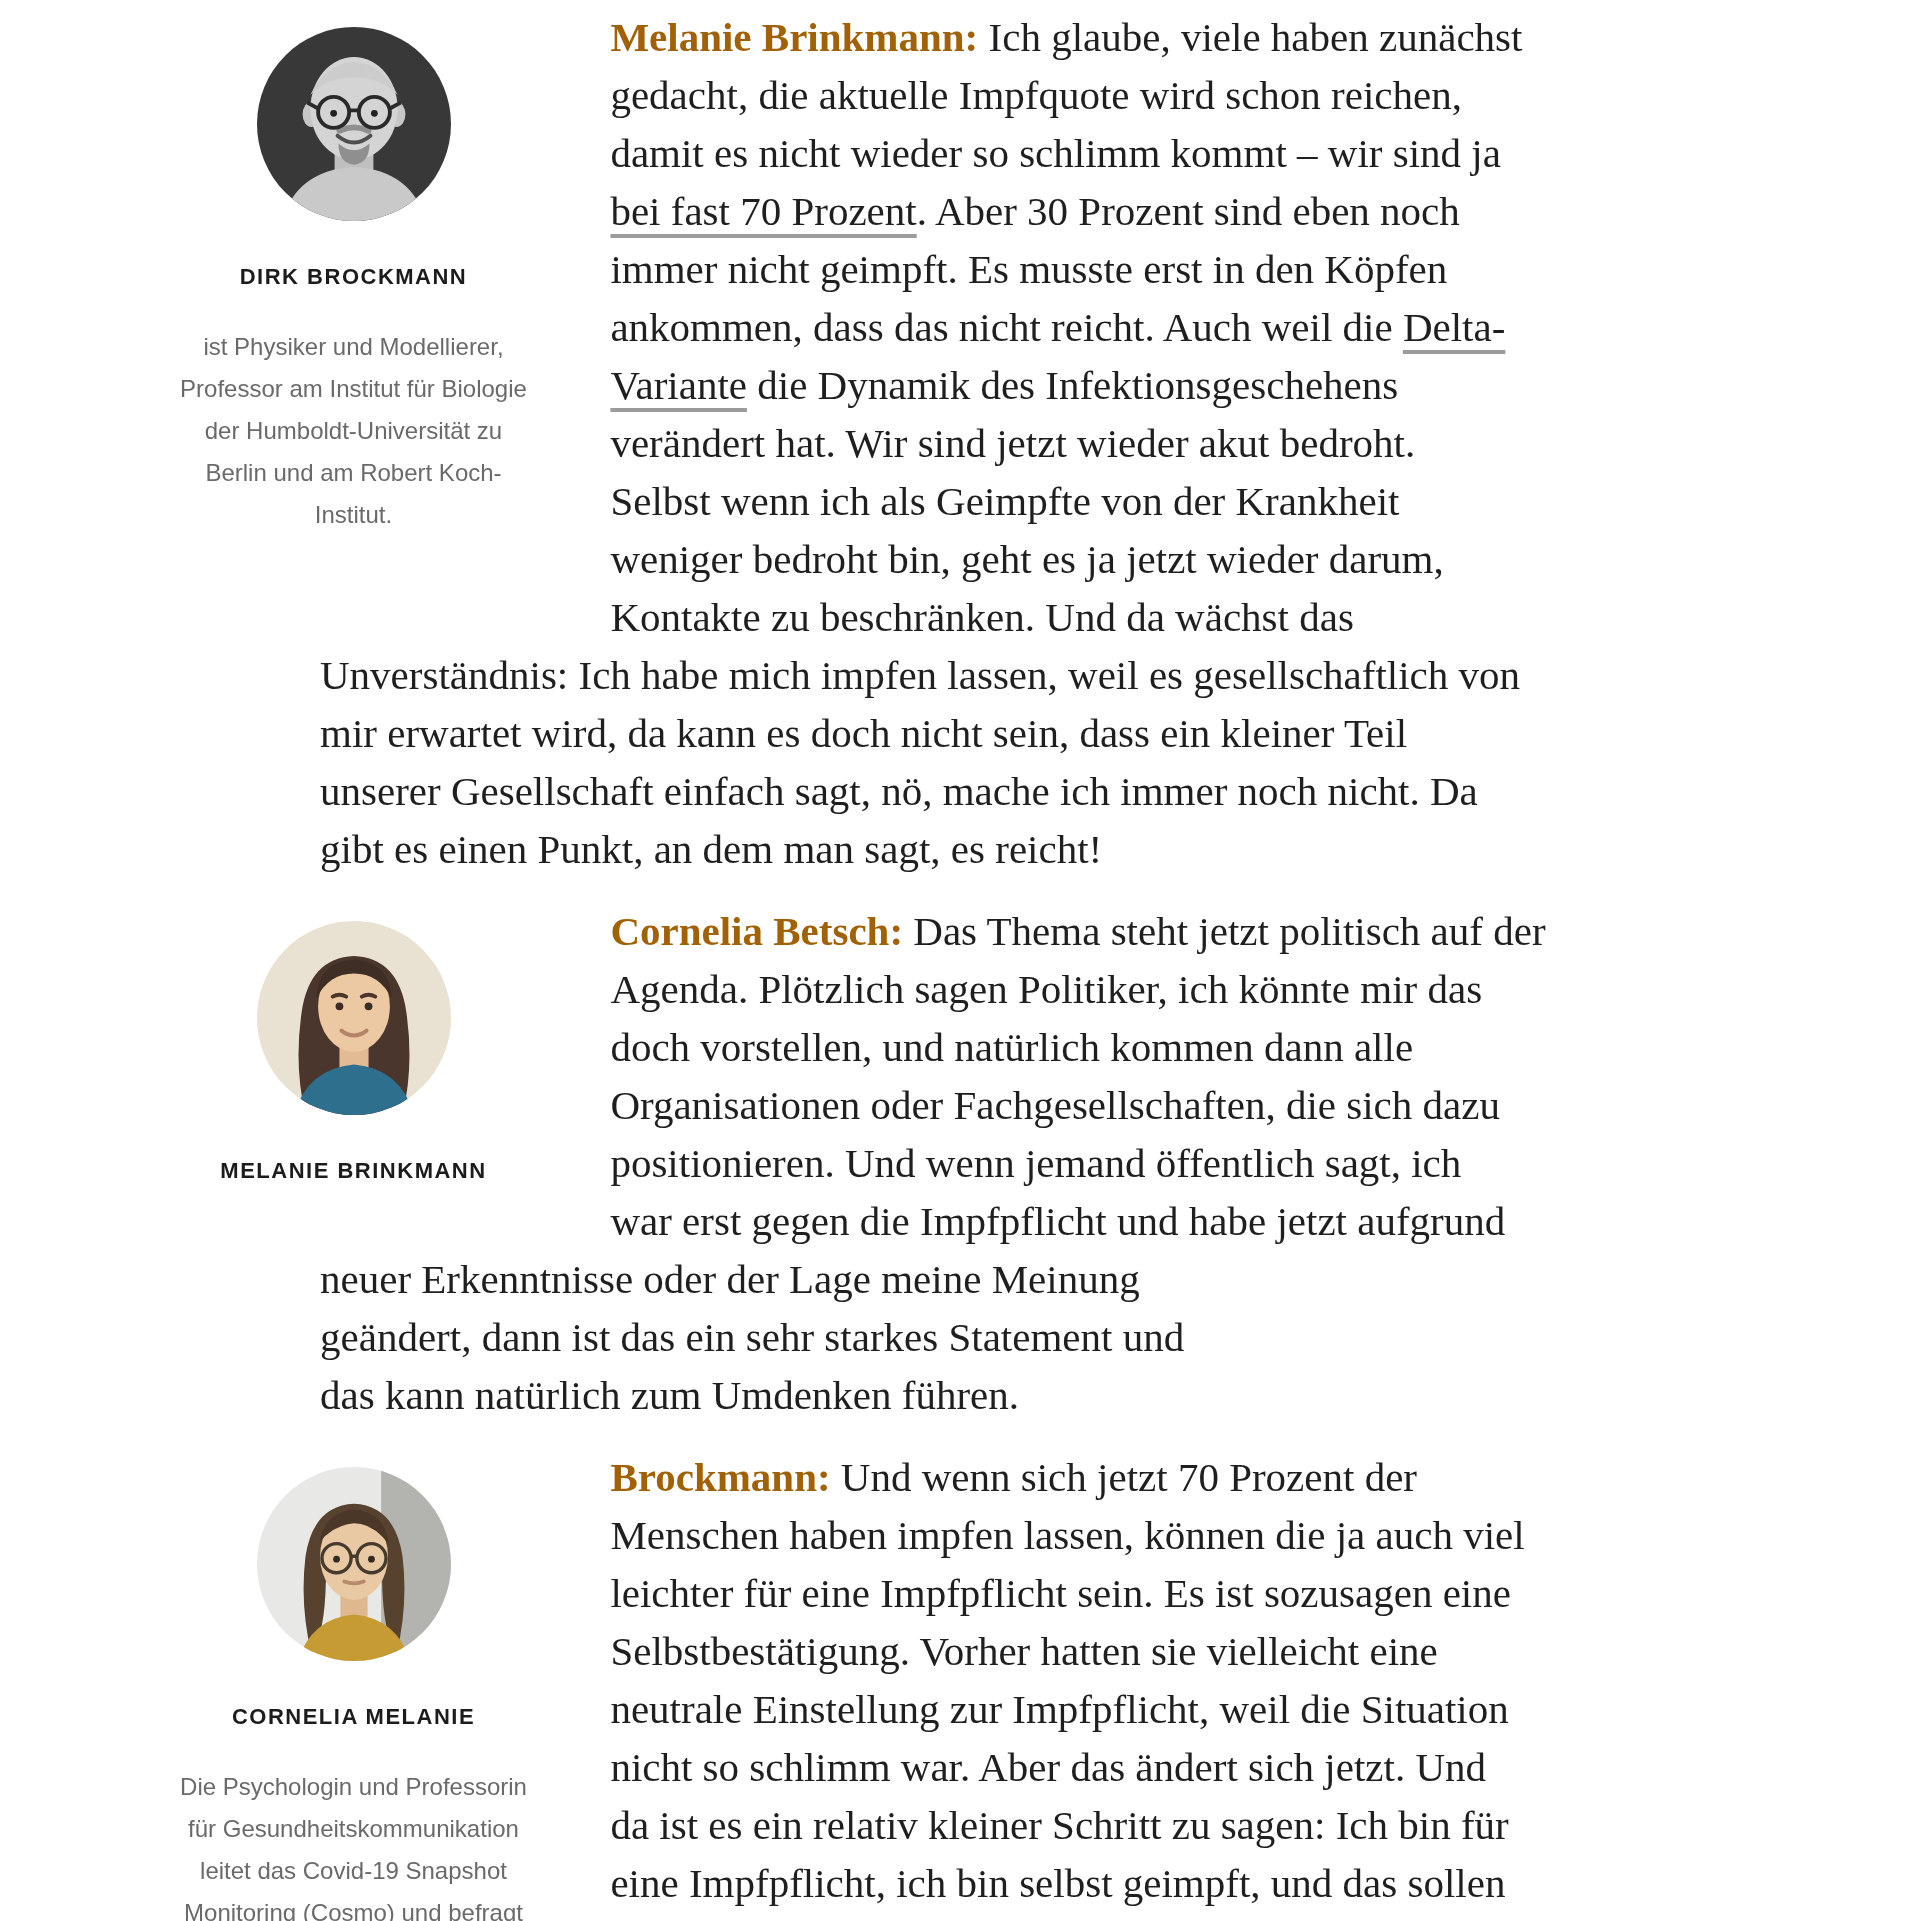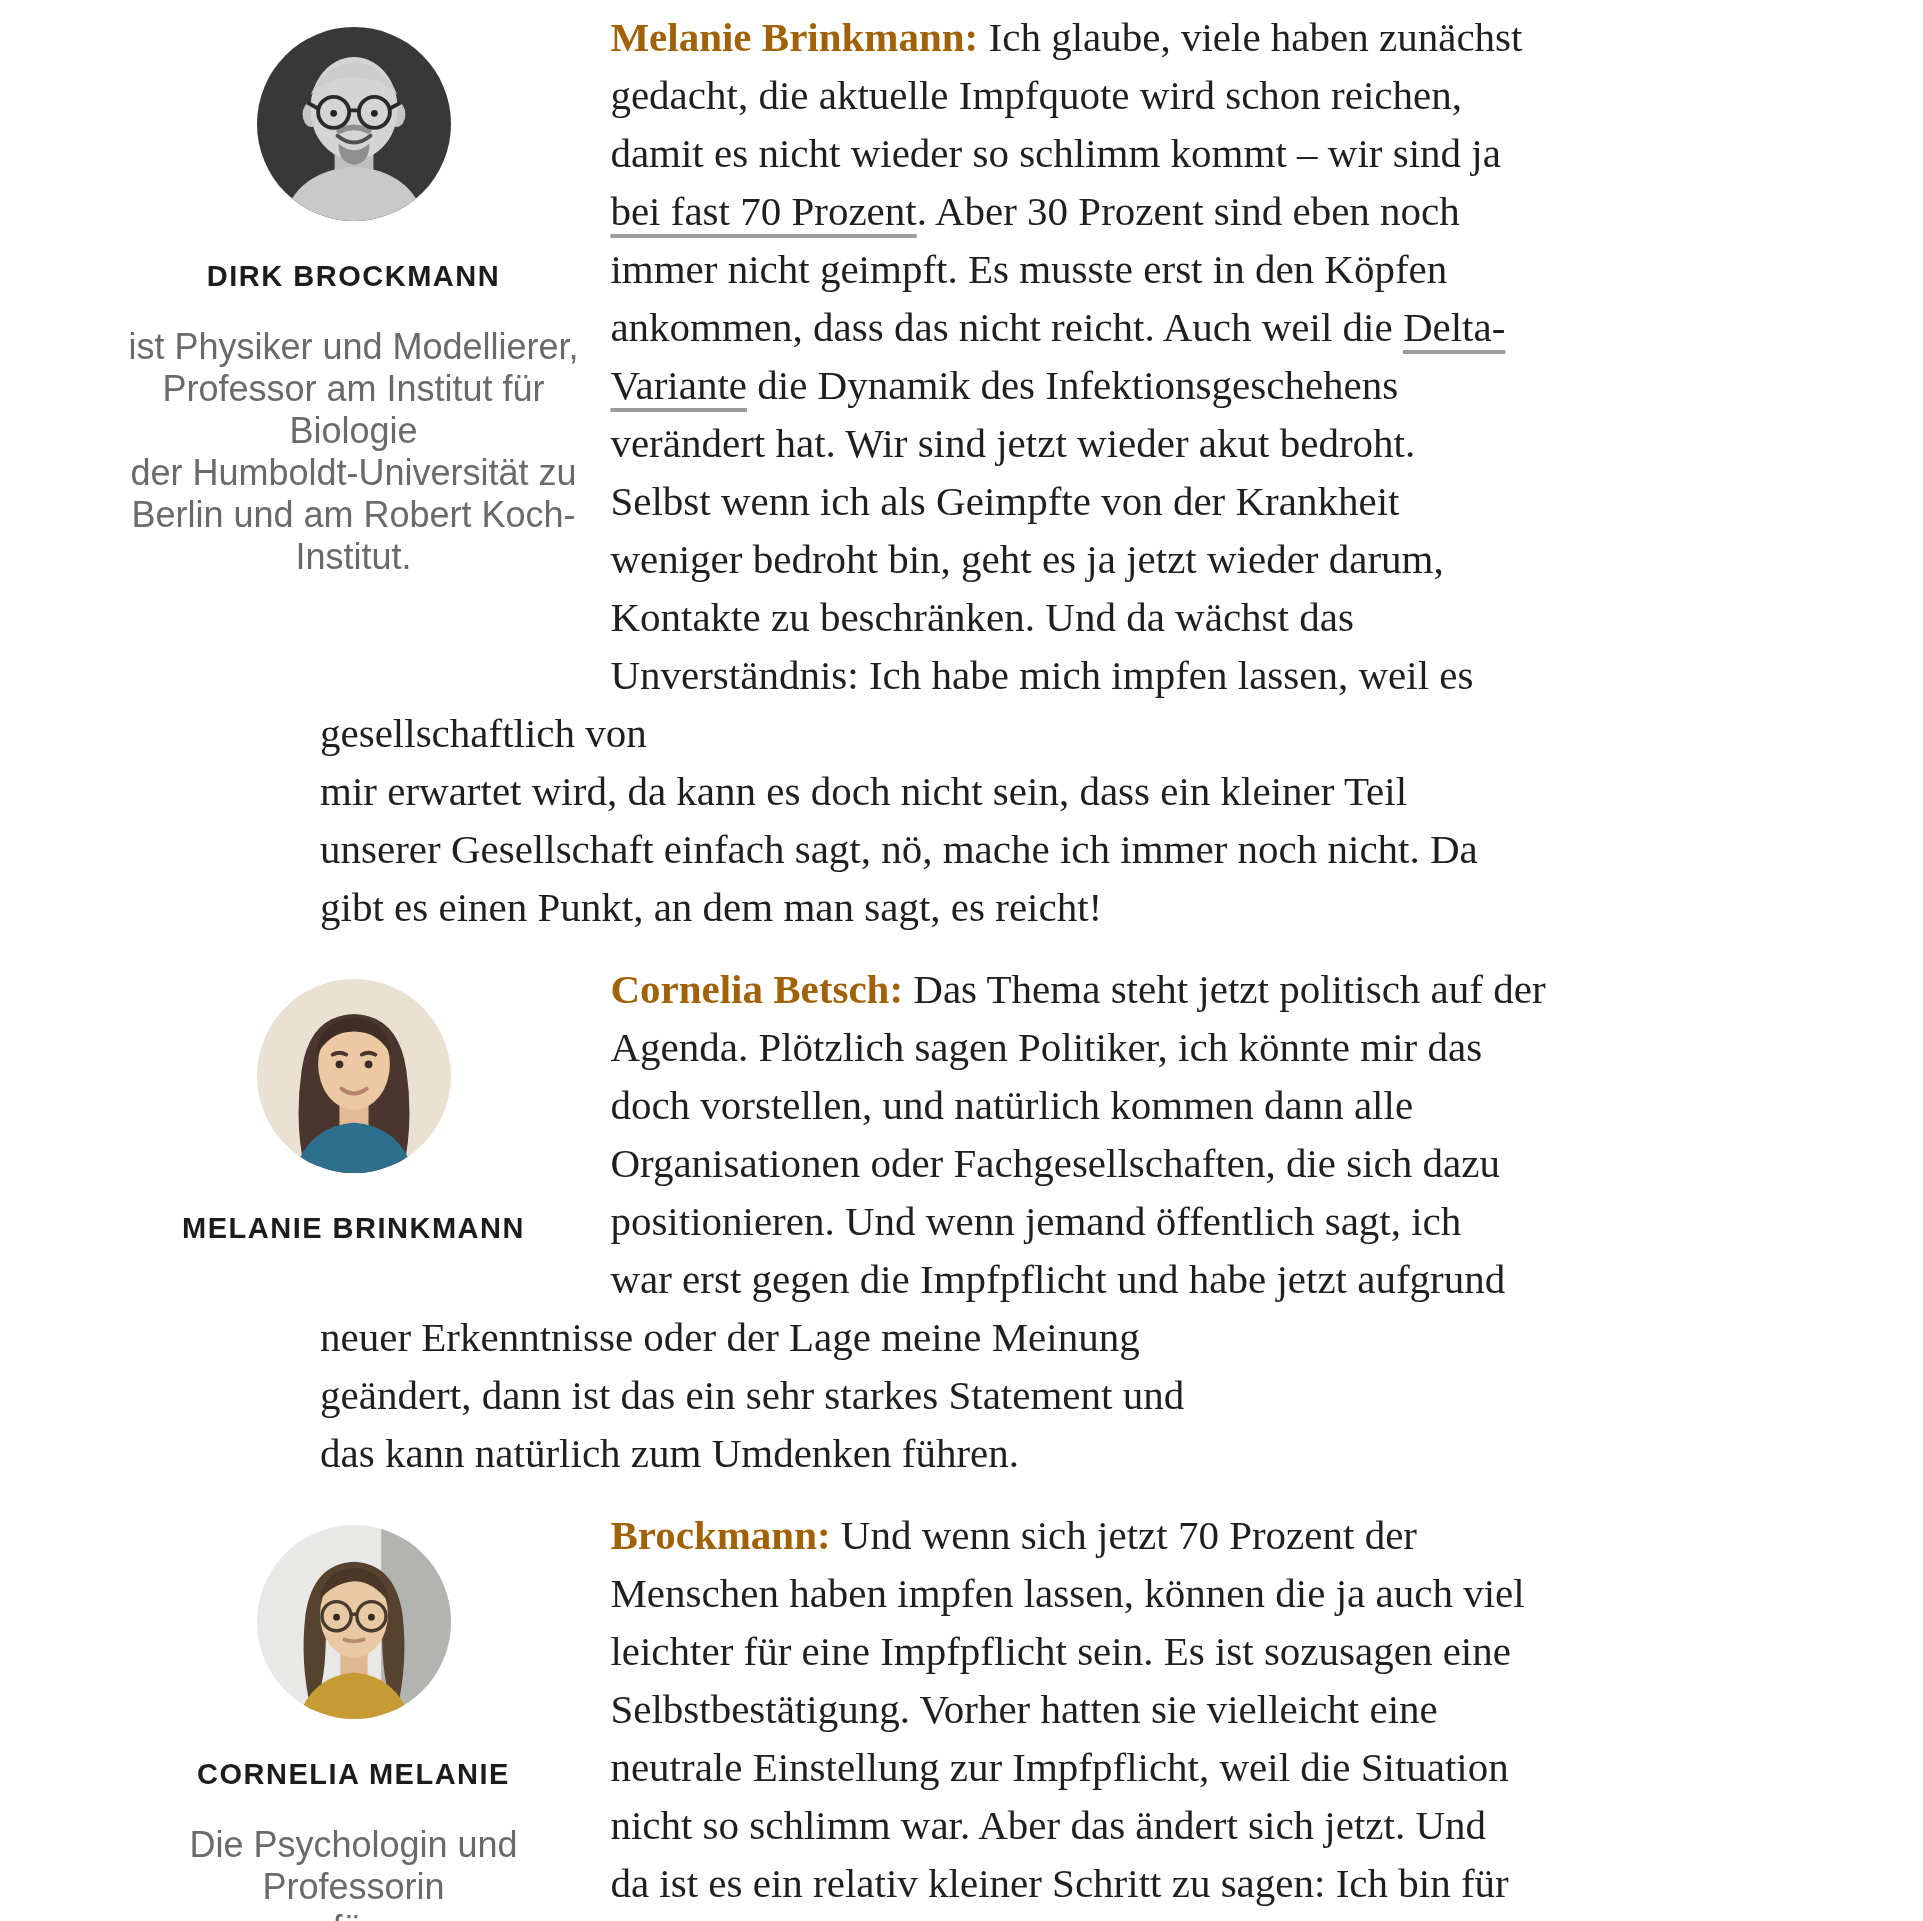--- a/index.html
+++ b/index.html
@@ -13,23 +13,23 @@
   a.ilink{color:inherit;text-decoration:underline;
           text-decoration-color:#9c9c9c;text-decoration-thickness:3.9px;
           text-underline-offset:8.7px;cursor:pointer;margin-top:48px;}
   .bio{float:left;width:475px;margin:0 19.4px 0 -204px;text-align:center;
        white-space:normal;font-family:"Liberation Sans","DejaVu Sans",sans-serif;}
   .bio.b1{margin-bottom:78px;}
   .bio.b2{margin-bottom:20px;}
   .bio.b3{min-height:543px;}
   .avatar{width:194px;height:194px;border-radius:50%;overflow:hidden;margin:19.4px auto 0;}
   .avatar svg{display:block;width:100%;height:100%;}
-  .bio-name{margin-top:41px;font-weight:bold;font-size:29px;line-height:29px;
+  .bio-name{margin-top:41px;font-weight:bold;font-size:22px;line-height:29px;
             letter-spacing:1.5px;color:#1c1c1c;}
-  .bio-desc{margin-top:35px;font-size:36px;line-height:42px;color:#6a6a6a;white-space:pre-line;}
+  .bio-desc{margin-top:35px;font-size:24px;line-height:42px;color:#6a6a6a;white-space:pre-line;}
 </style>
 </head>
 <body>
 
 <div class="page">
   <div class="article">
 
     <div class="para">
       <aside class="bio b1">
         <div class="avatar">

